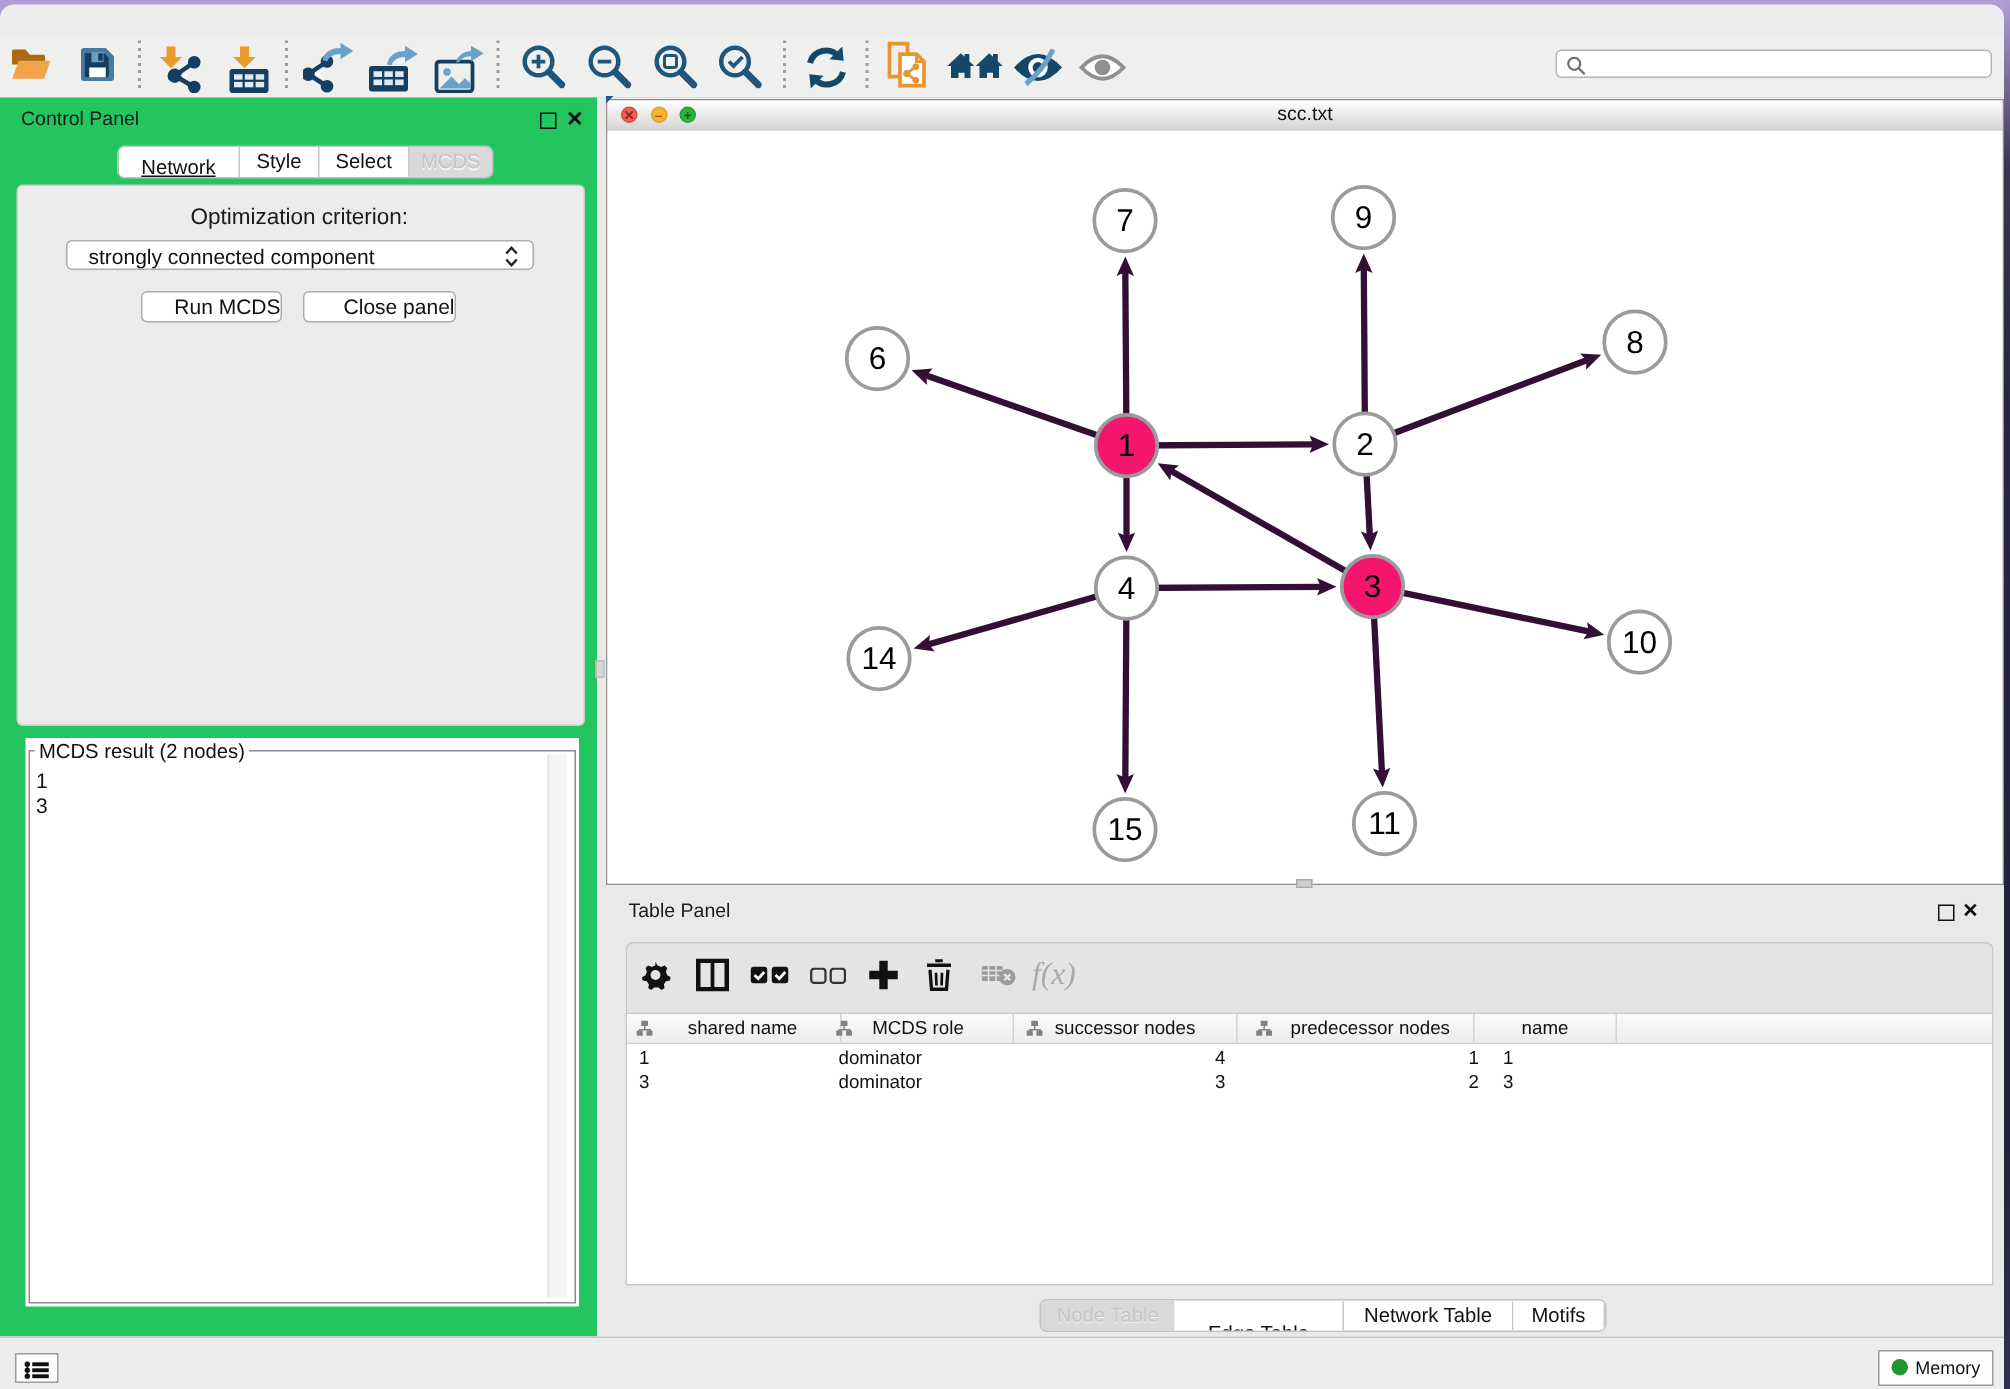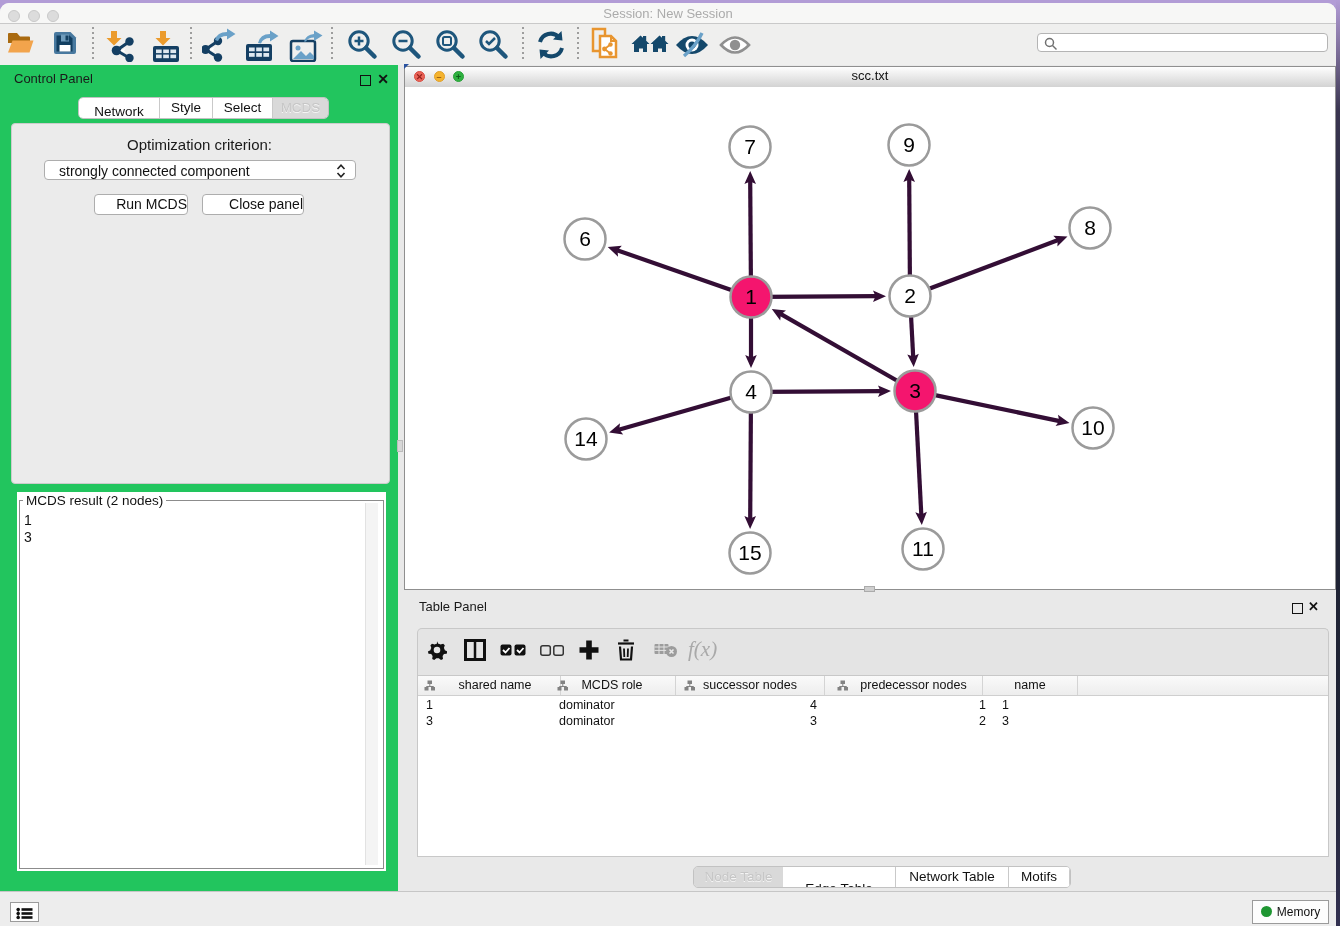--- a/index.html
+++ b/index.html
@@ -75,26 +75,20 @@
 #memorybtn{position:absolute;right:7px;top:8px;width:75px;height:22px;background:#fdfdfd;
  border:1px solid #9b9b9b;font-size:12px;color:#111;text-align:center;line-height:22px;}
 #listbtn{position:absolute;left:10px;top:10px;width:27px;height:18px;background:#fdfdfd;
  border:1px solid #9b9b9b;}
 svg text{font-family:"Liberation Sans",sans-serif;}
 .treeic{width:12px;height:11px;}
 </style></head>
 <body>
 <div id="rightstrip"></div>
 <div id="win">
-  <div id="titlebar">
-    <div class="tl" style="left:8px;"></div>
-    <div class="tl" style="left:28px;"></div>
-    <div class="tl" style="left:47px;"></div>
-    <div id="wtitle">Session: New Session</div>
-  </div>
   <div id="toolbar">
     <svg class="abs" style="left:7px;top:7px;" width="28" height="24">
       <path d="M1 12 V3 a1 1 0 0 1 1-1 h8 l3 3.5 h9 a1 1 0 0 1 1 1 V12 z" fill="#a96a10"></path>
       <path d="M1 21.5 L5.5 9.5 h21 L22.5 21.5 z" fill="#f2a44c"></path>
     </svg>
     <svg class="abs" style="left:53px;top:7px;" width="24" height="24">
       <path d="M1 3 a2 2 0 0 1 2-2 h14.5 L23 6.5 V21 a2 2 0 0 1-2 2 H3 a2 2 0 0 1-2-2 z" fill="#48799f"></path>
       <path d="M3.5 4.5 h13 l3 3 V20.5 h-16 z" fill="#123f61"></path>
       <rect x="8" y="3.5" width="8" height="7" fill="#6f9cbc"></rect>
       <rect x="12.5" y="4.5" width="3" height="5" fill="#123f61"></rect>
@@ -218,21 +212,21 @@
         <line x1="8.5" y1="8.5" x2="12.5" y2="12.5" stroke="#707070" stroke-width="1.5"></line>
       </svg>
     </div>
   </div>
   <div id="cp">
     <div id="cp-title">Control Panel</div>
     <div style="position:absolute;right:27px;top:10px;width:9px;height:9px;border:1.5px solid #111;"></div>
     <div style="position:absolute;right:9px;top:6px;font-size:14px;font-weight:bold;color:#111;">✕</div>
     <div id="cp-tabs">
       <div class="tabgrp">
-        <div class="tab" style="width:72px;padding:4px;">Network</div>
+        <div class="tab" style="width:72px;padding:4px;text-decoration:underline;">Network</div>
           <div class="tab" style="width:52px;padding:0;">Style</div>
           <div class="tab" style="width:59px;padding:0;">Select</div>
           <div class="tab sel" style="width:55px;padding:0;">MCDS</div>
       </div>
     </div>
     <div id="mcds-panel"></div>
     <div id="dropdown">strongly connected component
   <svg class="abs" style="right:9px;top:3px;" width="10" height="14">
     <path d="M1.5 5 L5 1.2 L8.5 5" fill="none" stroke="#222" stroke-width="1.6"></path>
     <path d="M1.5 9 L5 12.8 L8.5 9" fill="none" stroke="#222" stroke-width="1.6"></path>

